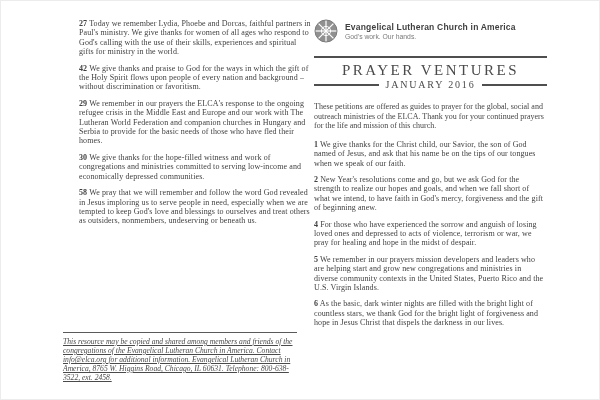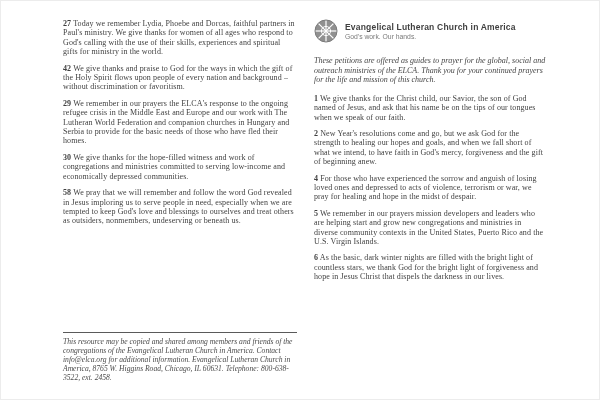--- a/index.html
+++ b/index.html
@@ -9,41 +9,42 @@
     position: relative;
     overflow: hidden;
     border: 1px solid #ececec;
     box-sizing: border-box;
     font-family: "Liberation Serif", serif;
   }
   .col {
     position: absolute;
     top: 18px;
   }
-  .col-left  { left: 62px;  width: 234px; }
+  .col-left  { left: 78px;  width: 234px; }
   .col-right { left: 313px; width: 233px; }
 
   p.item {
     font-size: 8px;
     line-height: 9.4px;
     color: #3f3f3f;
     margin: 0 0 7px 0;
     letter-spacing: 0.1px;
   }
   p.item .num { font-weight: bold; }
 
   .left-footer {
     position: absolute;
     left: 62px; top: 331px; width: 234px;
     border-top: 1.5px solid #5a5a5a;
     padding-top: 4px;
     font-style: italic;
     font-size: 7.6px;
     line-height: 9px;
     color: #4a4a4a;
+    text-decoration: underline;
   }
 
   .logo-row {
     display: flex;
     align-items: center;
     gap: 7px;
     margin-bottom: 13px;
     min-height: 24px;
   }
   .logo-text .org {
@@ -86,21 +87,20 @@
   }
   .subtitle {
     font-size: 10px;
     line-height: 12px;
     letter-spacing: 1.8px;
     color: #4a4a4a;
     white-space: nowrap;
   }
 
   .intro {
-    font-style: italic;
     font-size: 8px;
     line-height: 9.6px;
     color: #454545;
     margin: 0 0 9px 0;
   }
 </style>
 </head>
 <body>
 
 <div class="col col-left">
@@ -128,21 +128,29 @@
         <circle cx="12" cy="12" r="4.6" fill="none" stroke="#ffffff" stroke-width="1"></circle>
         <circle cx="12" cy="12" r="11" fill="none" stroke="#7a7a7a" stroke-width="1"></circle>
       </svg>
     </span>
     <span class="logo-text">
       <span class="org" style="display:block;">Evangelical Lutheran Church in America</span>
       <span class="tagline" style="display:block;">God's work. Our hands.</span>
     </span>
   </div>
 
+  <div class="title-block">
+    <div class="title">PRAYER VENTURES</div>
+    <div class="subtitle-row">
+      <span class="line"></span>
+      <span class="subtitle">JANUARY 2016</span>
+      <span class="line"></span>
+    </div>
+  </div>
 
   <p class="intro">These petitions are offered as guides to prayer for the global, social and outreach ministries of the ELCA. Thank you for your continued prayers for the life and mission of this church.</p>
 
   <p class="item"><span class="num">1</span> <span>We give thanks for the Christ child, our Savior, the son of God named of Jesus, and ask that his name be on the tips of our tongues when we speak of our faith.</span></p>
-  <p class="item"><span class="num">2</span> <span>New Year's resolutions come and go, but we ask God for the strength to healing our hopes and goals, and when we fall short of what we intend, to have faith in God's mercy, forgiveness and the gift of beginning anew.</span></p>
+  <p class="item"><span class="num">2</span> <span>New Year's resolutions come and go, but we ask God for the strength to realize our hopes and goals, and when we fall short of what we intend, to have faith in God's mercy, forgiveness and the gift of beginning anew.</span></p>
   <p class="item"><span class="num">4</span> <span>For those who have experienced the sorrow and anguish of losing loved ones and depressed to acts of violence, terrorism or war, we pray for healing and hope in the midst of despair.</span></p>
   <p class="item"><span class="num">5</span> <span>We remember in our prayers mission developers and leaders who are helping start and grow new congregations and ministries in diverse community contexts in the United States, Puerto Rico and the U.S. Virgin Islands.</span></p>
   <p class="item"><span class="num">6</span> <span>As the basic, dark winter nights are filled with the bright light of countless stars, we thank God for the bright light of forgiveness and hope in Jesus Christ that dispels the darkness in our lives.</span></p>
 </div>
 
 </body></html>

